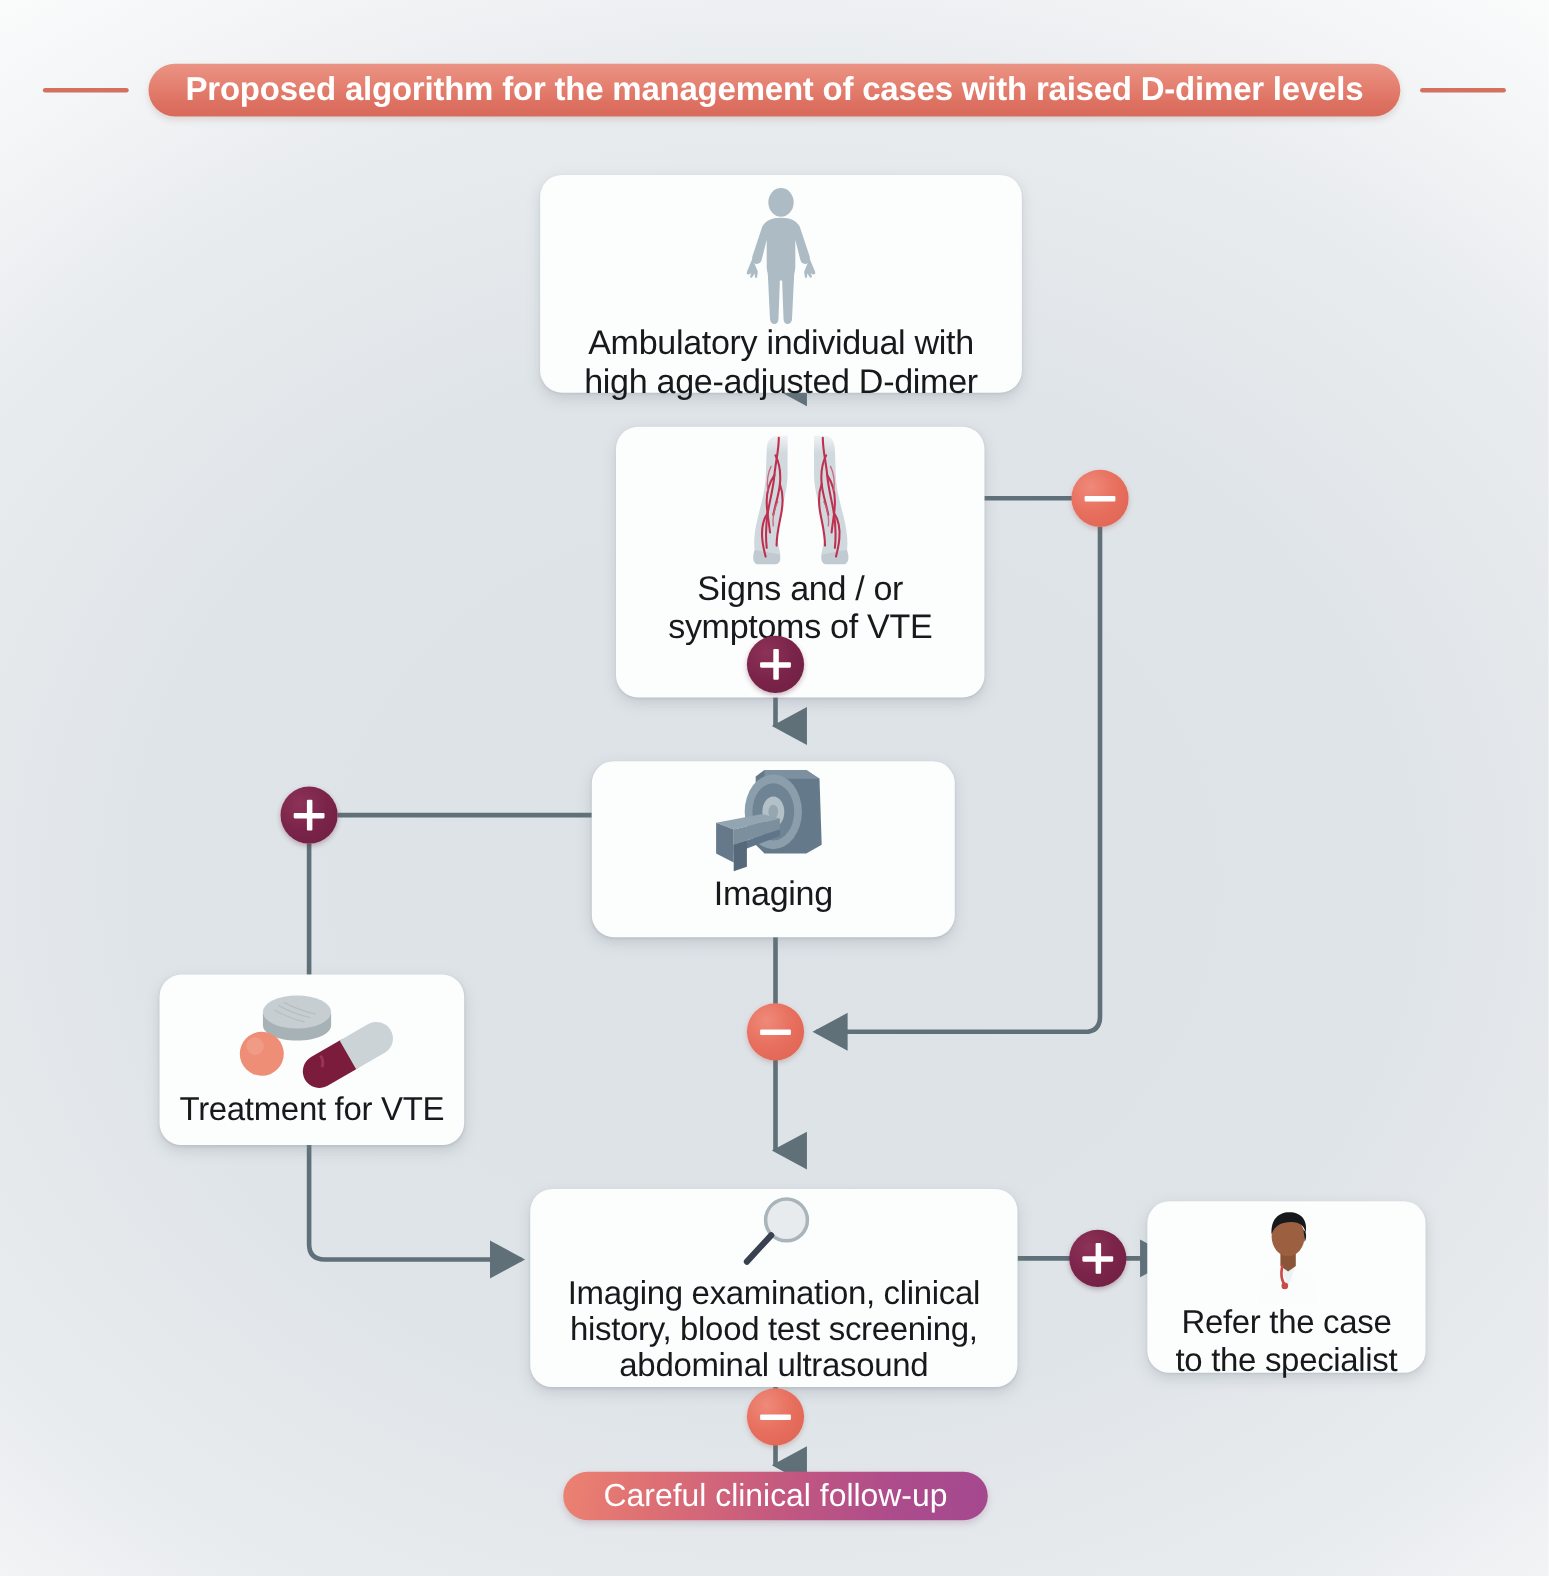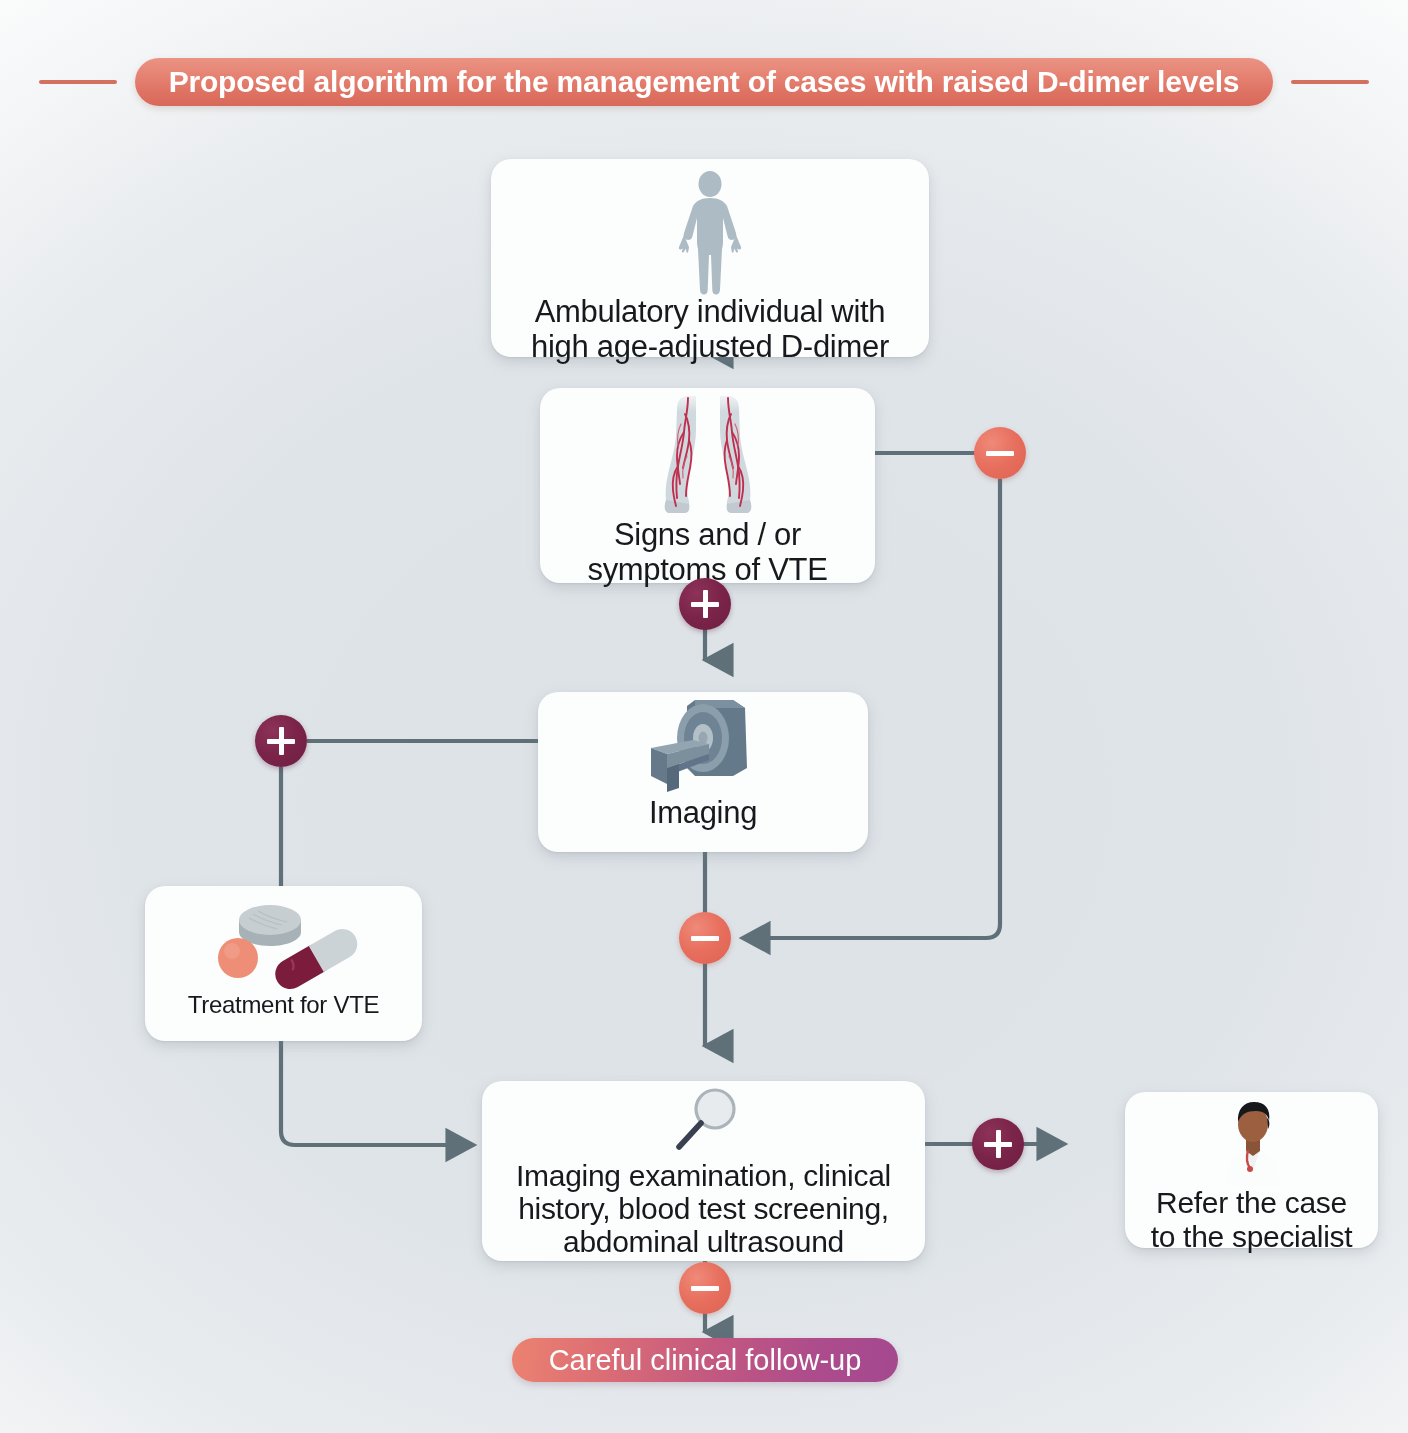--- a/index.html
+++ b/index.html
@@ -85,33 +85,33 @@
     line-height: 1.12;
     font-size: 30px;
     white-space: pre-line;
     letter-spacing: -0.3px;
   }
 
   
   #card-ambulatory { left: 491px; top: 131px; width: 438px; height: 198px; padding-top: 12px; }
   #card-ambulatory .label { font-size: 31px; padding-bottom: 8px; }
 
-  #card-signs { left: 540px; top: 360px; width: 335px; height: 195px; padding-top: 8px; }
+  #card-signs { left: 560px; top: 360px; width: 335px; height: 246px; padding-top: 8px; }
   #card-signs .label { font-size: 31px; padding-bottom: 8px; }
 
   #card-imaging { left: 538px; top: 664px; width: 330px; height: 160px; padding-top: 6px; }
   #card-imaging .label { font-size: 31px; }
 
   #card-treatment { left: 145px; top: 858px; width: 277px; height: 155px; padding-top: 6px; }
-  #card-treatment .label { font-size: 24px; }
+  #card-treatment .label { font-size: 30px; }
 
   #card-exam { left: 482px; top: 1053px; width: 443px; height: 180px; padding-top: 4px; }
   #card-exam .label { font-size: 30px; line-height: 1.1; }
 
-  #card-specialist { left: 1125px; top: 1064px; width: 253px; height: 156px; padding-top: 6px; }
+  #card-specialist { left: 1043px; top: 1064px; width: 253px; height: 156px; padding-top: 6px; }
   #card-specialist .label { font-size: 30px; }
 
   
   #followup-pill {
     position: absolute;
     left: 512px;
     top: 1338px;
     width: 386px;
     height: 44px;
     border-radius: 22px;

